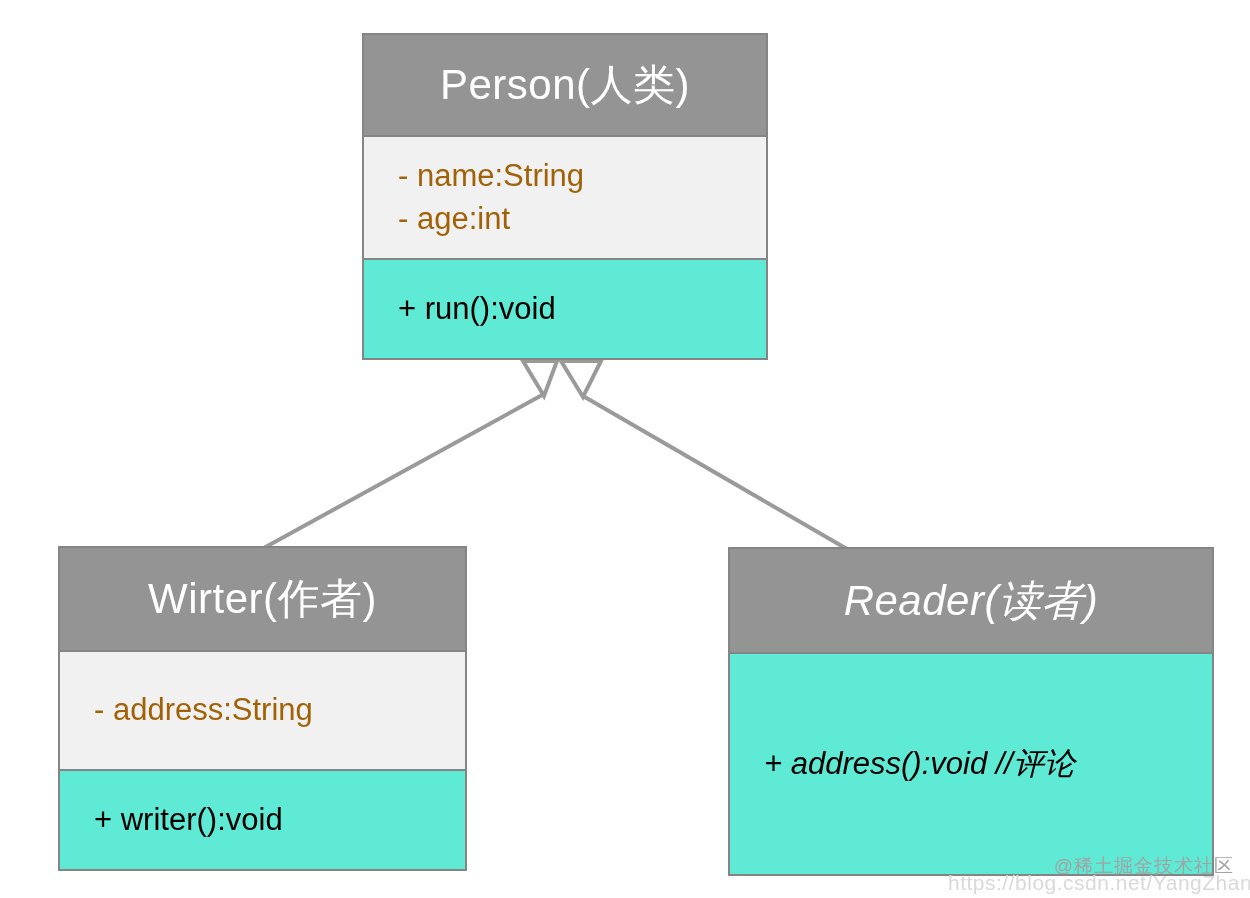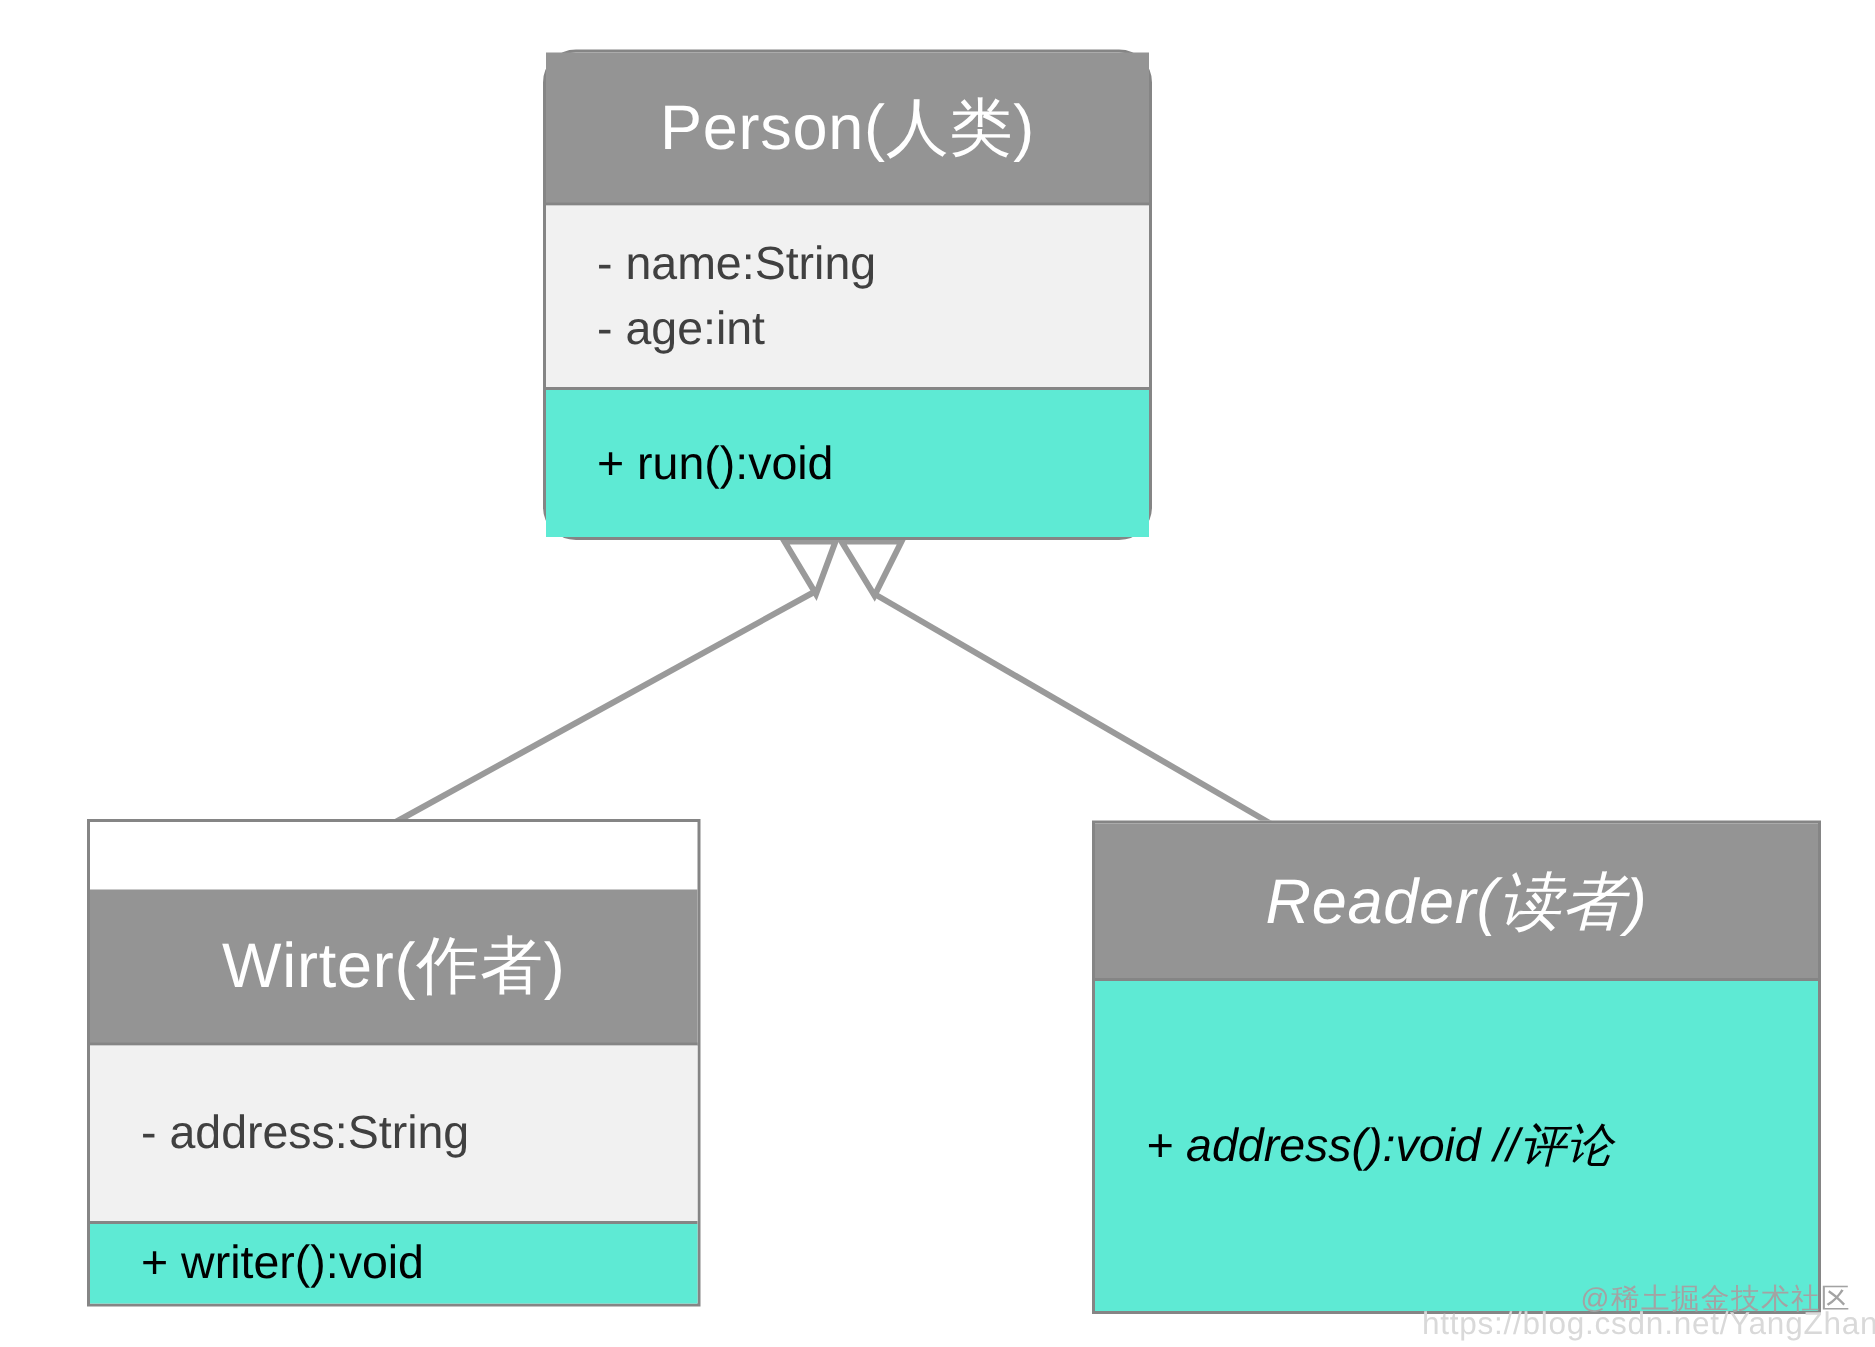--- a/index.html
+++ b/index.html
@@ -44,42 +44,42 @@
   .class-attrs {
     background: #f1f1f1;
     border-bottom: 2px solid #858585;
     box-sizing: border-box;
     display: flex;
     flex-direction: column;
     justify-content: center;
     padding-left: 34px;
     font-size: 31px;
     line-height: 1.38;
-    color: #404040;
+    color: #a16207;
     flex: 0 0 auto;
   }
   .class-methods {
     background: #5eead4;
     box-sizing: border-box;
     display: flex;
     flex-direction: column;
     justify-content: center;
     padding-left: 34px;
     font-size: 31px;
     line-height: 1.38;
     color: #000000;
     flex: 1 1 auto;
   }
   
-  #class-person   { left: 362px; top: 33px;  width: 406px; height: 327px; border-radius: 22px; }
+  #class-person   { left: 362px; top: 33px;  width: 406px; height: 327px; }
   #class-person .class-header  { height: 102px; }
   #class-person .class-attrs   { height: 123px; }
   
   #class-writer   { left: 58px;  top: 546px; width: 409px; height: 325px; }
-  #class-writer .class-header  { height: 104px; margin-top: 45px; }
+  #class-writer .class-header  { height: 104px; }
   #class-writer .class-attrs   { height: 119px; }
   
   #class-reader   { left: 728px; top: 547px; width: 486px; height: 329px; font-style: italic; }
   #class-reader .class-header  { height: 105px; }
   #class-reader .class-attrs   { height: 122px; }
 
   .watermark-community {
     position: absolute;
     right: 16px;
     top: 853px;

